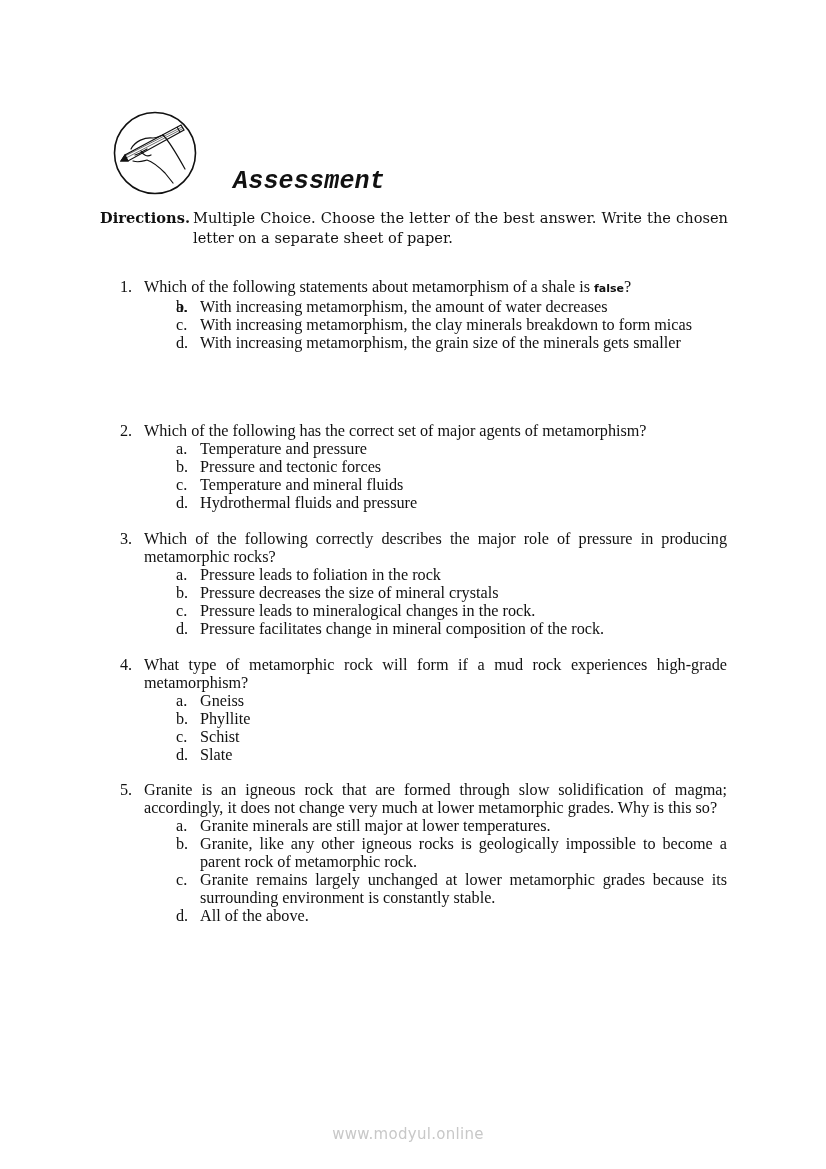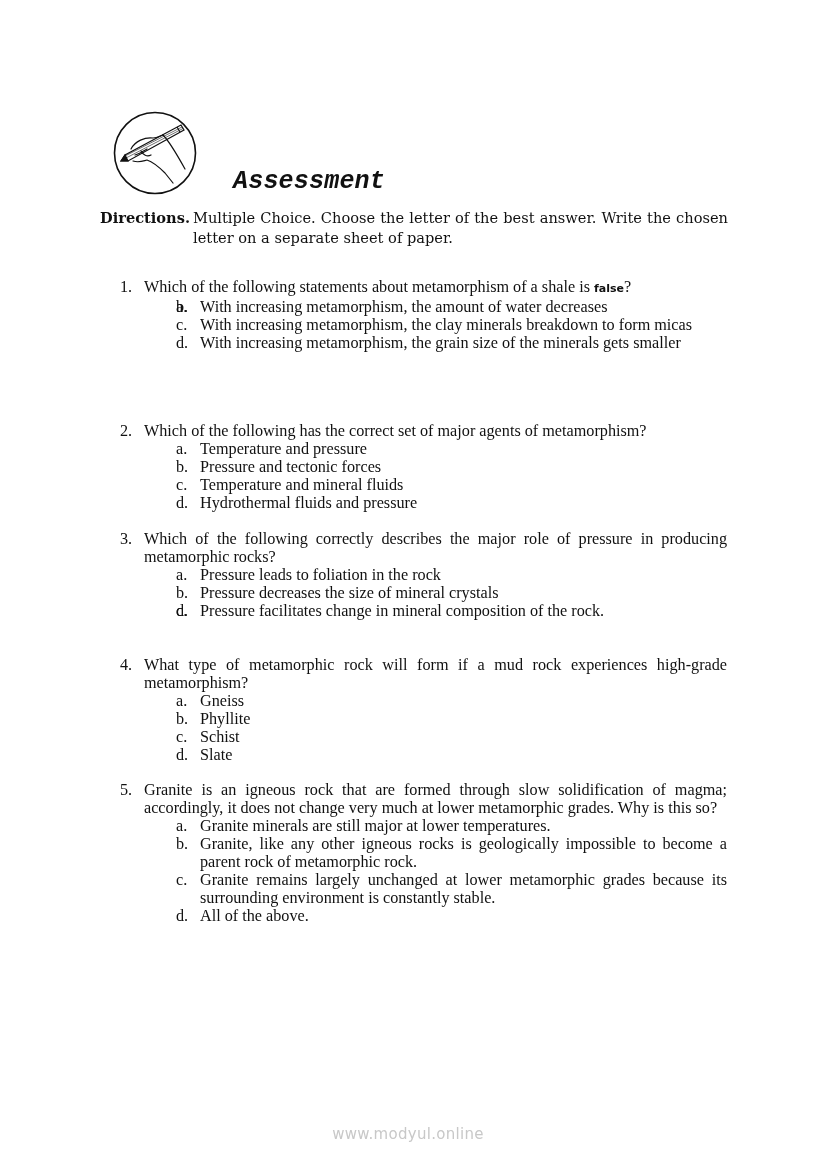--- a/index.html
+++ b/index.html
@@ -66,21 +66,21 @@
     <div class="opt"><span class="ol">b.</span><span>Pressure and tectonic forces</span></div>
     <div class="opt"><span class="ol">c.</span><span>Temperature and mineral fluids</span></div>
     <div class="opt"><span class="ol">d.</span><span>Hydrothermal fluids and pressure</span></div>
   </div>
 
   <div class="q" style="top:530px;">
     <span class="num">3.</span>
     <div class="stem">Which of the following correctly describes the major role of pressure in producing metamorphic rocks?</div>
     <div class="opt"><span class="ol">a.</span><span>Pressure leads to foliation in the rock</span></div>
     <div class="opt"><span class="ol">b.</span><span>Pressure decreases the size of mineral crystals</span></div>
-    <div class="opt"><span class="ol">c.</span></div>
+    <div class="opt"><span class="ol">c.</span><span>Pressure leads to mineralogical changes in the rock.</span></div>
     <div class="opt"><span class="ol">d.</span><span>Pressure facilitates change in mineral composition of the rock.</span></div>
   </div>
 
   <div class="q" style="top:656px;">
     <span class="num">4.</span>
     <div class="stem">What type of metamorphic rock will form if a mud rock experiences high-grade metamorphism?</div>
     <div class="opt"><span class="ol">a.</span><span>Gneiss</span></div>
     <div class="opt"><span class="ol">b.</span><span>Phyllite</span></div>
     <div class="opt"><span class="ol">c.</span><span>Schist</span></div>
     <div class="opt"><span class="ol">d.</span><span>Slate</span></div>

